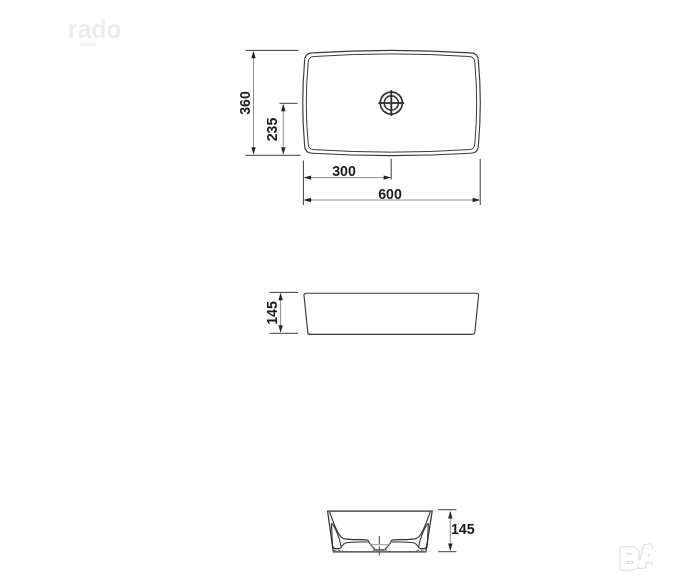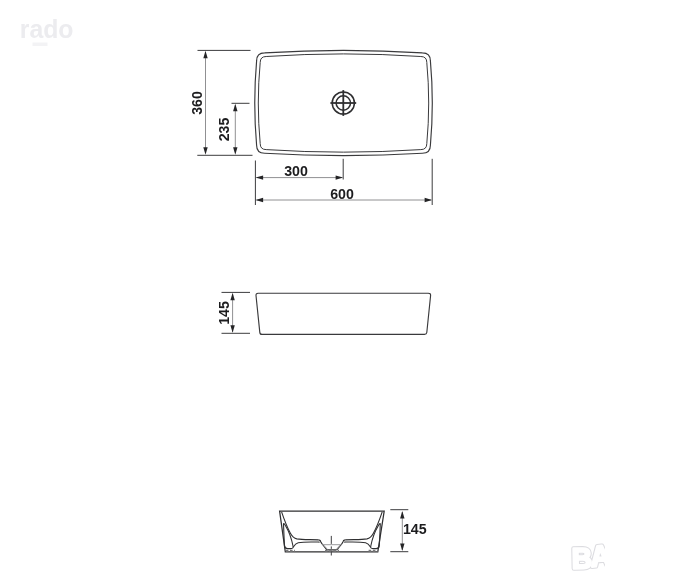--- a/index.html
+++ b/index.html
@@ -1,17 +1,17 @@
 <!DOCTYPE html>
 <html><head>
 <meta charset="utf-8">
 <style>
   html,body{margin:0;padding:0;background:#fff;}
   .page{position:relative;width:605px;height:581px;background:#fff;overflow:hidden;
-        font-family:"Liberation Sans",sans-serif;}
+        font-family:"Liberation Sans",sans-serif;margin-left:48px;}
   svg{position:absolute;left:0;top:0;}
 </style>
 </head>
 <body>
 <div class="page">
 <svg width="683" height="581" viewBox="0 0 683 581">
   <rect x="0" y="0" width="683" height="581" fill="#ffffff"></rect>
 
   <text x="19.8" y="38.4" font-size="24.8" font-weight="bold" fill="#ececef" transform="scale(1,1.07) translate(0,-2.6)">rado</text>
   <rect x="32.5" y="42.5" width="15" height="3.5" fill="#f3f3f5"></rect>

